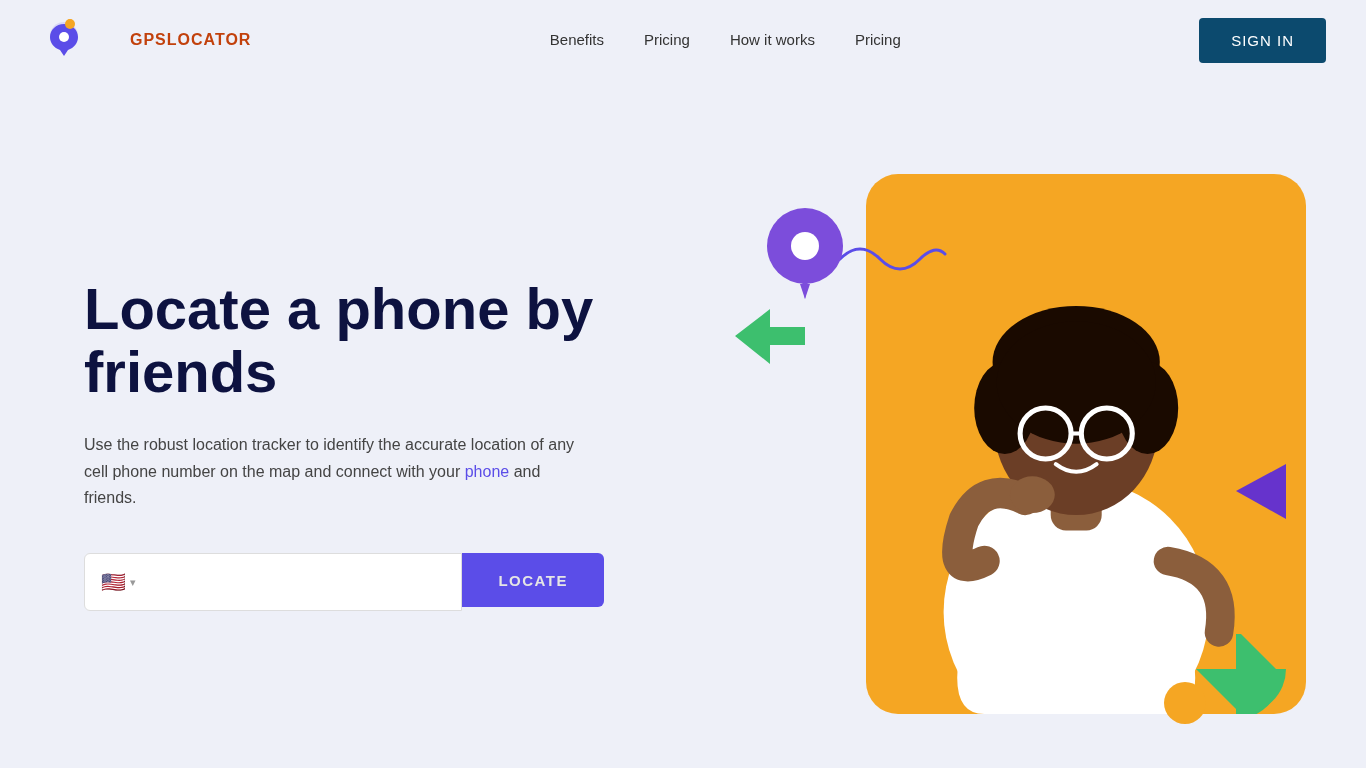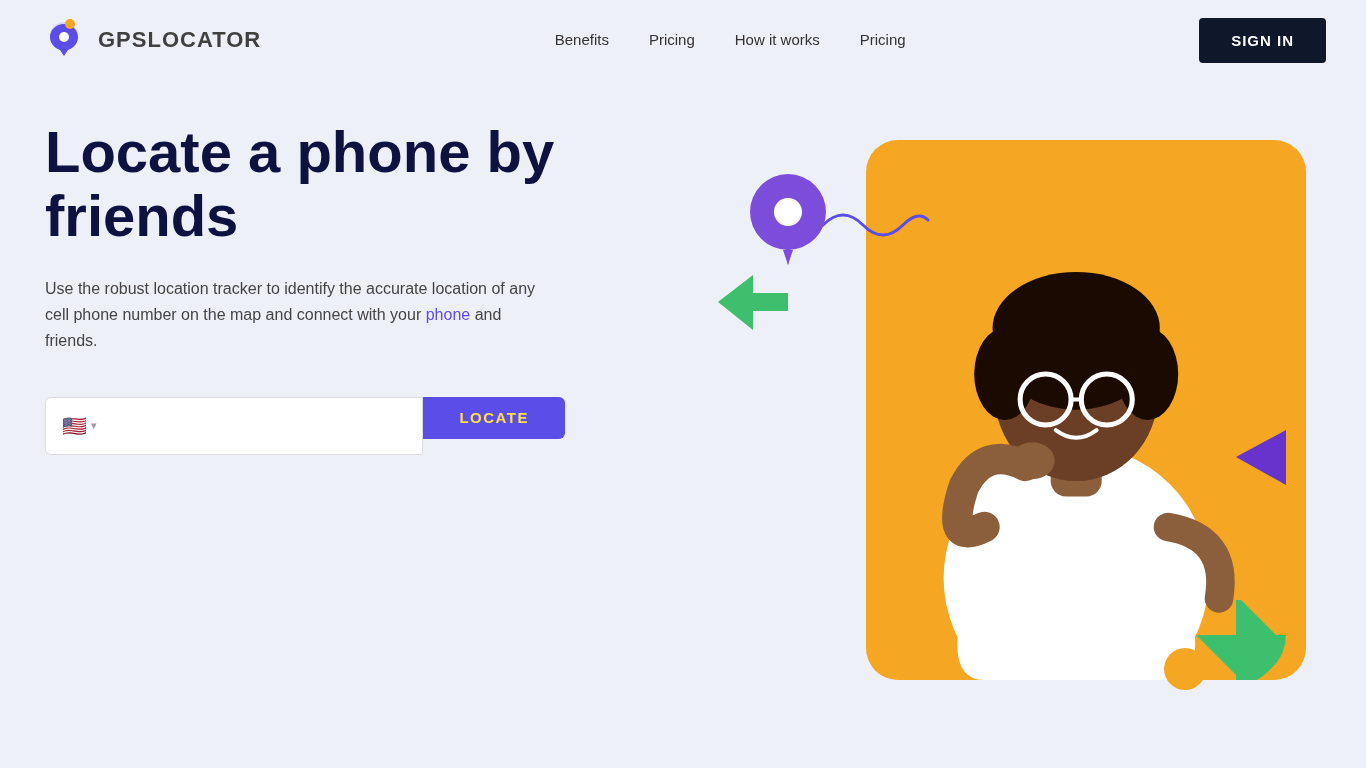--- a/index.html
+++ b/index.html
@@ -30,58 +30,60 @@
       align-items: center;
       gap: 10px;
     }
 
     .logo-icon {
       width: 48px;
       height: 48px;
     }
 
     .logo-text {
-      font-size: 22px;
+      font-size: 16px;
       font-weight: 800;
-      color: #404040;
+      color: #c2410c;
       letter-spacing: 1px;
       text-transform: uppercase;
+      margin-left: 32px;
     }
 
     .nav-links {
       display: flex;
       align-items: center;
       gap: 40px;
       list-style: none;
     }
 
     .nav-links a {
       text-decoration: none;
       color: #333;
       font-size: 15px;
       font-weight: 500;
       cursor: pointer;
     }
 
     .sign-in-btn {
-      background: #0f172a;
+      background: #0c4a6e;
       color: white;
       border: none;
       padding: 14px 32px;
       font-size: 15px;
-      font-weight: 700;
+      font-weight: 400;
       letter-spacing: 1px;
       cursor: pointer;
       border-radius: 4px;
     }
 
     
     .hero {
       display: flex;
-      padding: 40px 80px 0 45px;
+      align-items: center;
+      padding: 40px 80px 0 84px;
       height: calc(768px - 80px);
       position: relative;
     }
 
     .hero-content {
       flex: 0 0 55%;
       z-index: 2;
     }
 
     .hero-title {
@@ -137,29 +139,29 @@
       border: none;
       outline: none;
       font-size: 15px;
       color: #aaa;
       width: 100%;
       background: transparent;
     }
 
     .locate-btn {
       background: #5b4de8;
-      color: #fde047;
+      color: #e5e5e5;
       border: none;
       padding: 0 36px;
       font-size: 15px;
       font-weight: 700;
       letter-spacing: 1.5px;
       cursor: pointer;
       border-radius: 0 6px 6px 0;
-      height: 42px;
+      height: 54px;
     }
 
     
     .hero-illustration {
       flex: 0 0 45%;
       position: relative;
       height: 580px;
       display: flex;
       align-items: center;
       justify-content: center;

